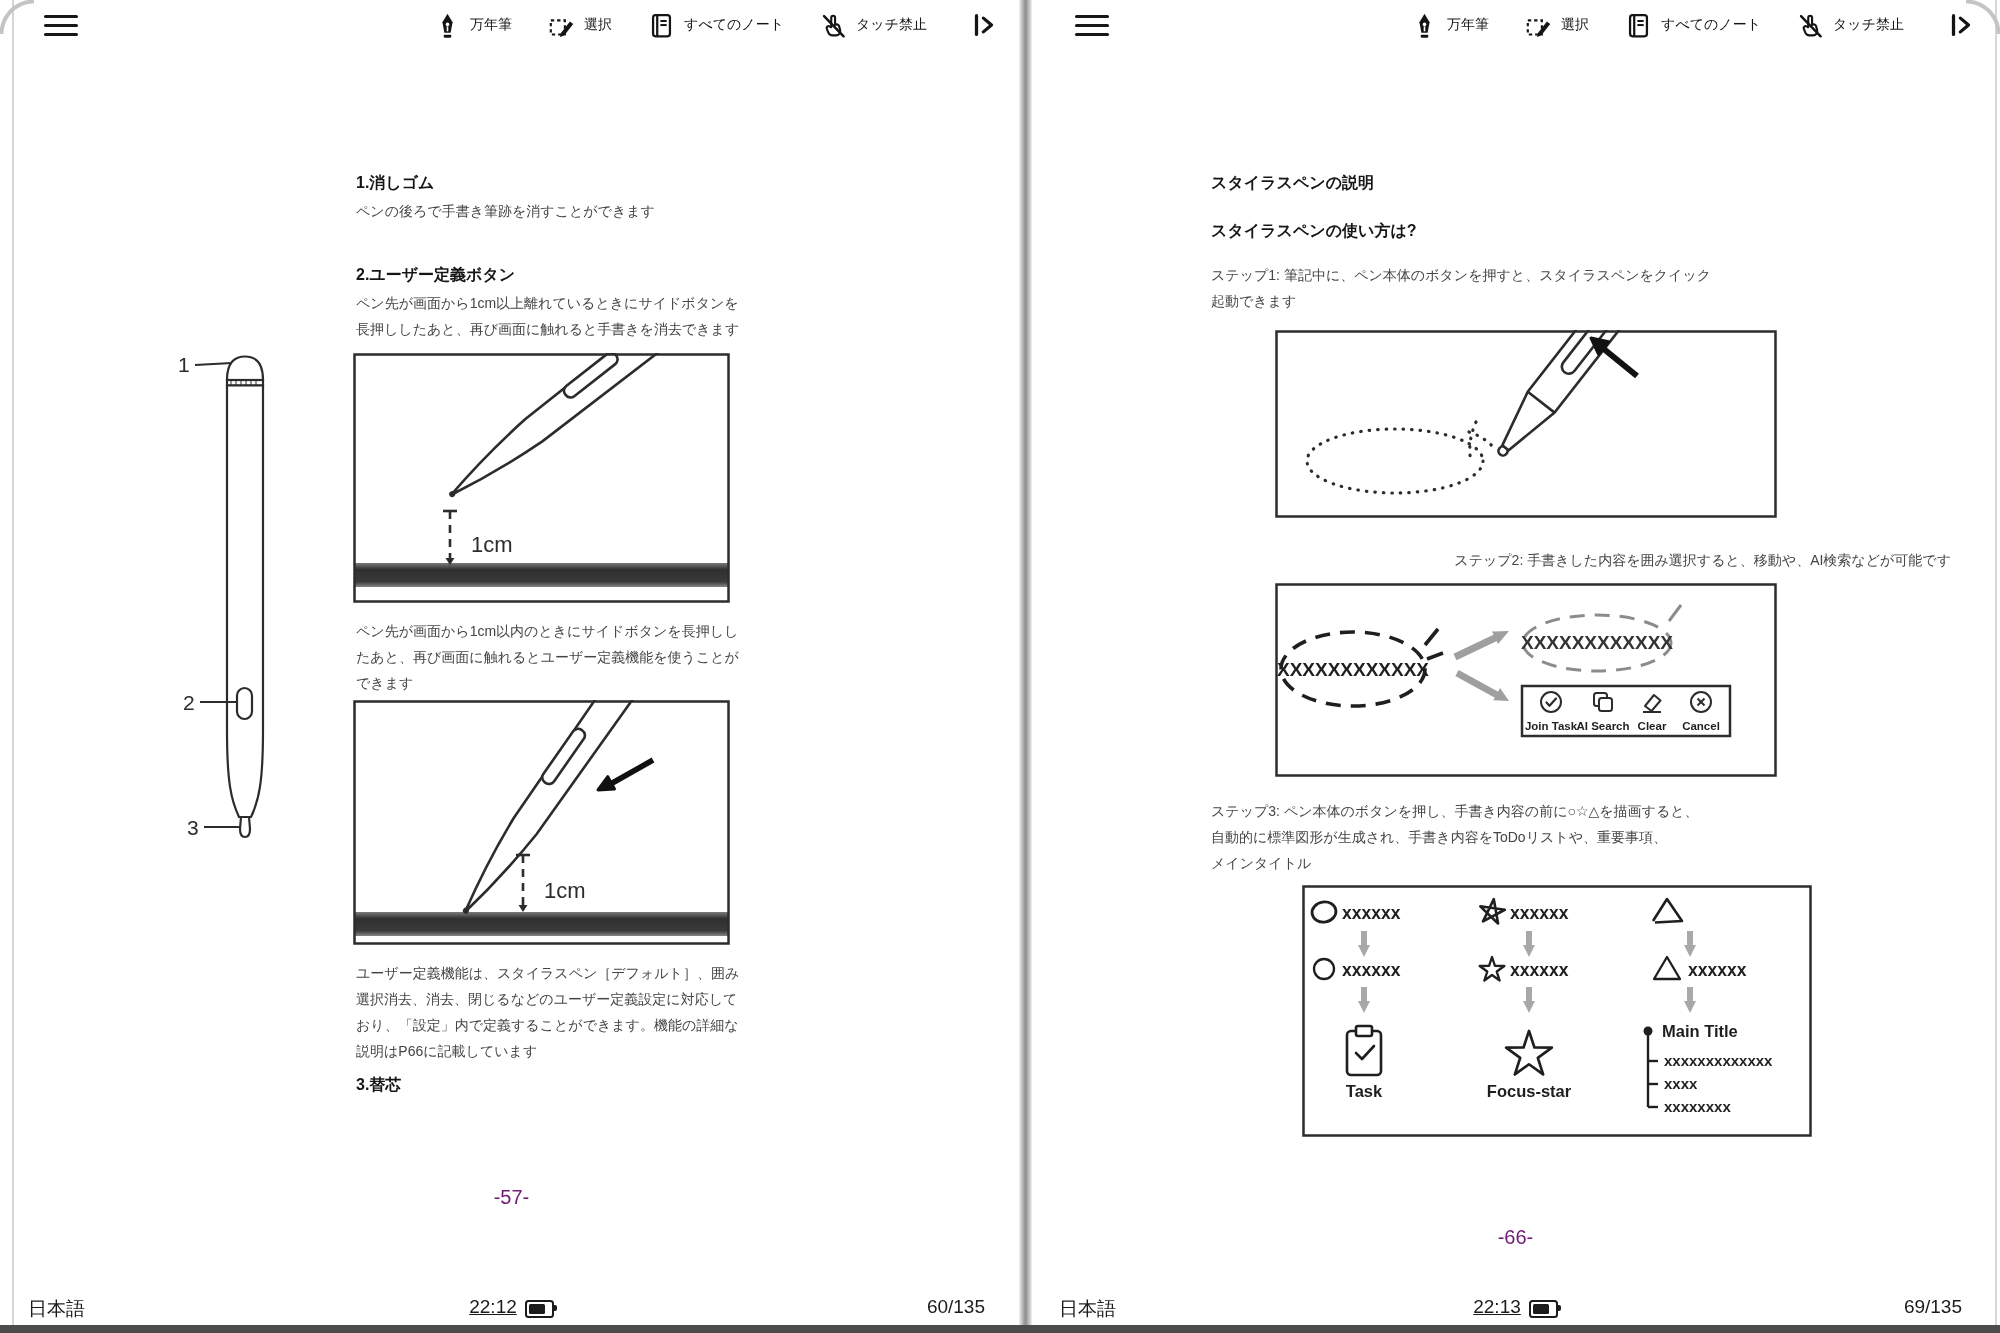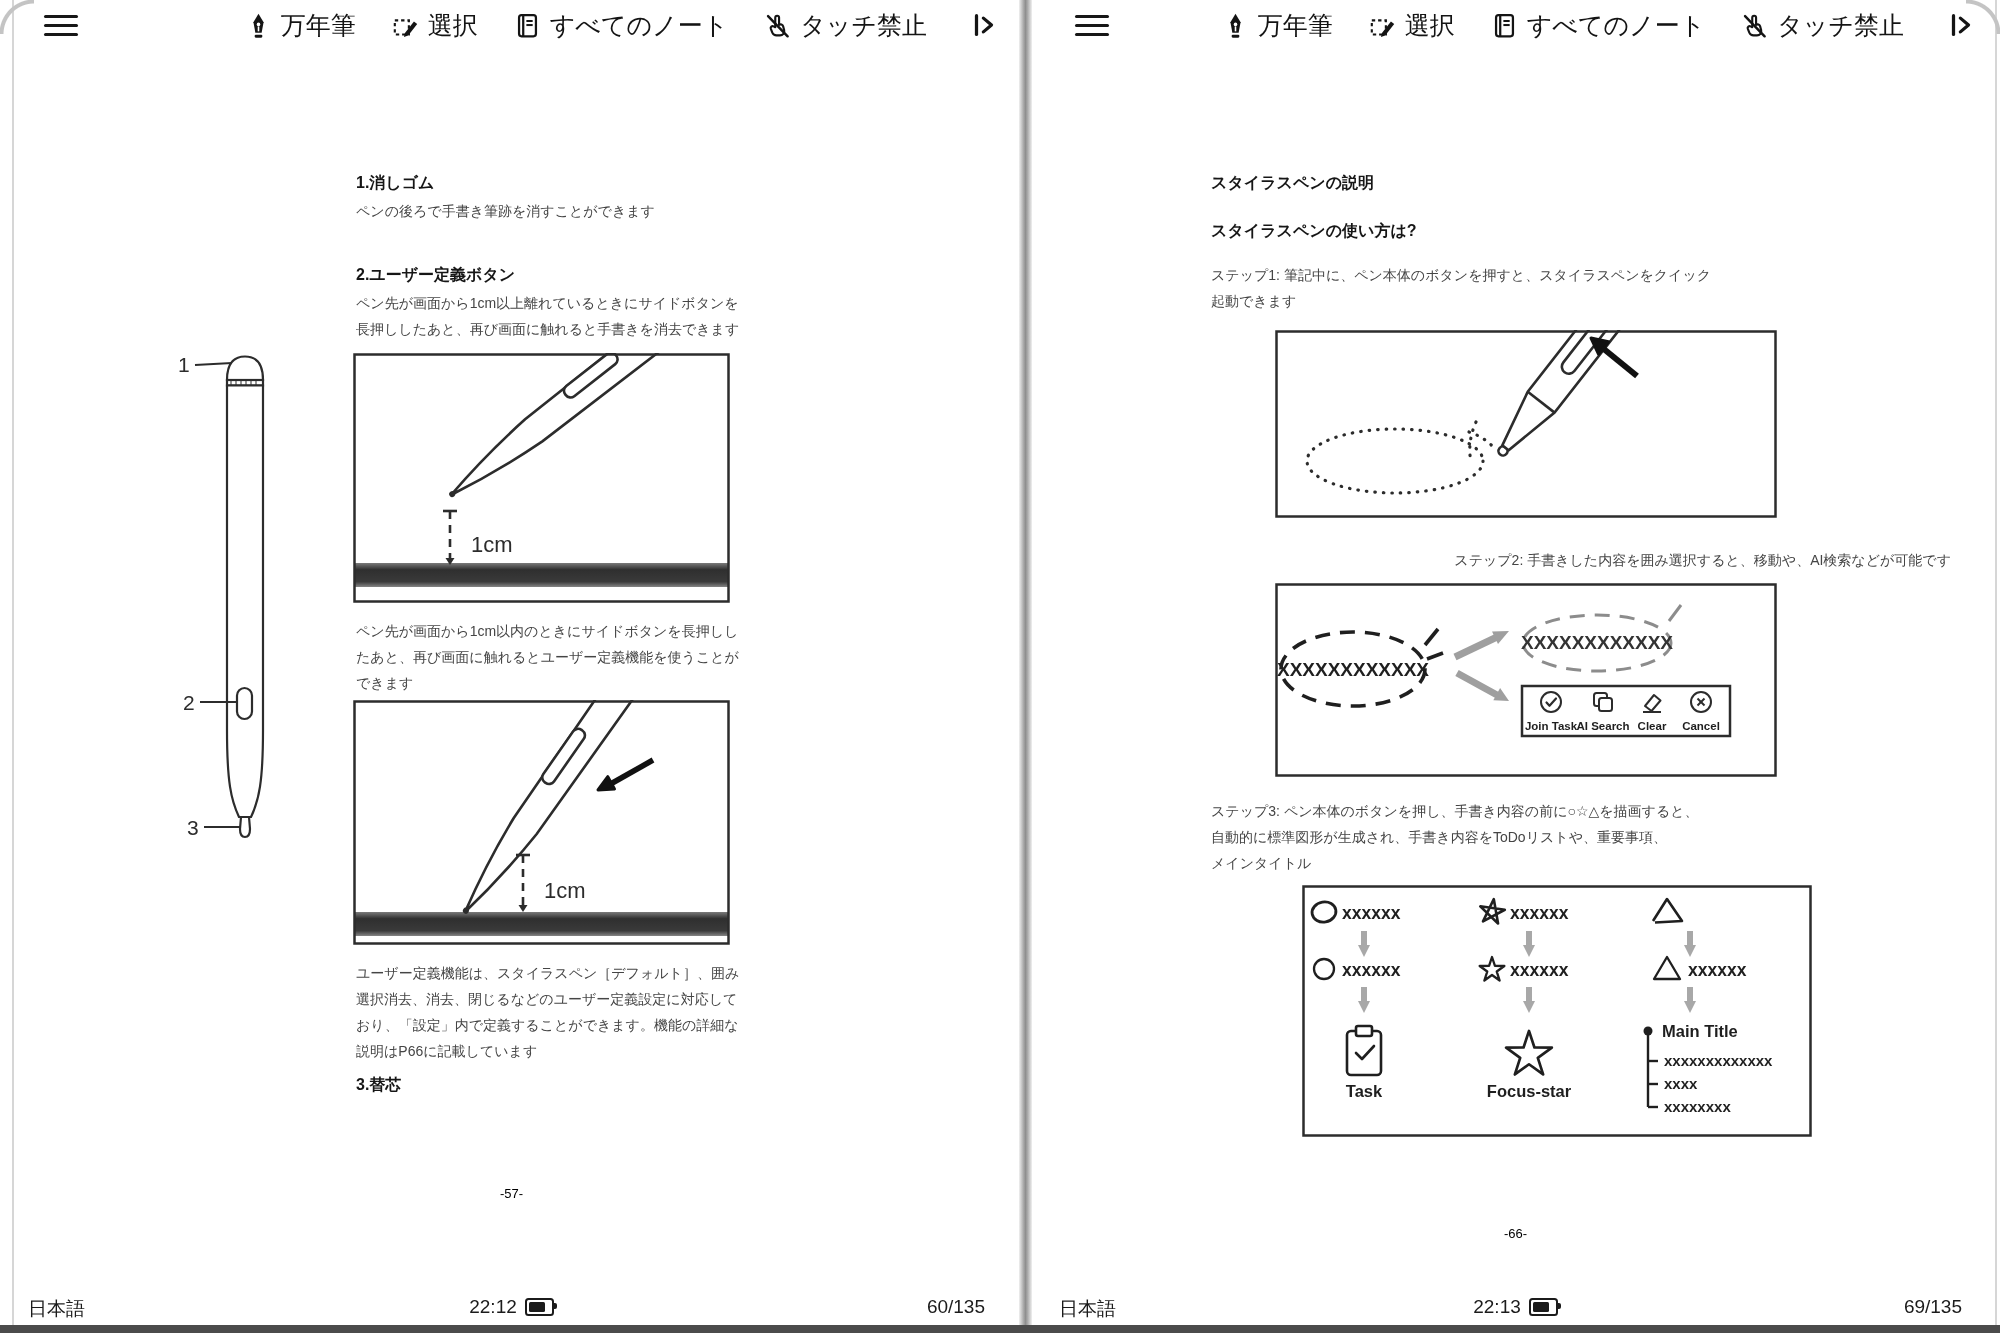--- a/index.html
+++ b/index.html
@@ -14,36 +14,36 @@
   .page-left{left:0;width:1023px;}
   .page-right{left:1031px;width:969px;}
 
   
   .toolbar{position:absolute;top:0;left:0;right:0;height:50px;display:flex;align-items:center;}
   .hamburger{position:absolute;left:44px;top:15px;width:34px;height:21px;display:flex;flex-direction:column;justify-content:space-between;cursor:pointer;}
   .hamburger div{height:3.4px;background:#171717;border-radius:2px;}
   .tb-items{position:absolute;right:24px;top:0;height:50px;display:flex;align-items:center;gap:36px;}
   .tb-item{display:flex;align-items:center;gap:9px;}
   .tb-item svg{width:27px;height:27px;}
-  .tb-label{font-size:25px;font-weight:500;color:#141414;white-space:nowrap;}
+  .tb-label{font-size:14px;font-weight:500;color:#141414;white-space:nowrap;}
   .expand-btn{margin-left:6px;display:flex;align-items:center;}
   .expand-btn svg{width:30px;height:30px;}
 
   
   .h-sec{position:absolute;font-size:16px;font-weight:700;color:#161616;line-height:26px;white-space:pre-line;}
   .p-body{position:absolute;font-size:14px;font-weight:400;color:#454545;line-height:26px;white-space:pre-line;}
-  .pagenum{position:absolute;left:0;right:0;text-align:center;font-size:13px;color:#000000;}
+  .pagenum{position:absolute;left:0;right:0;text-align:center;font-size:20px;color:#701a75;}
 
   .fig{position:absolute;}
   .fig svg{display:block;}
 
   
   .statusbar{position:absolute;left:0;right:0;top:1294px;height:30px;font-size:19px;color:#1b1b1b;}
   .st-lang{position:absolute;left:28px;top:2px;}
-  .st-center{position:absolute;left:0;right:0;top:2px;display:flex;justify-content:center;align-items:center;gap:8px;}
+  .st-center{position:absolute;left:0;right:0;top:2px;display:flex;justify-content:center;align-items:flex-end;gap:8px;text-decoration:underline;}
   .st-pages{position:absolute;right:38px;top:2px;}
   .battery{position:relative;display:inline-block;width:25px;height:14px;border:2px solid #1b1b1b;border-radius:3.5px;}
   .battery::after{content:"";position:absolute;right:-5px;top:3px;width:3px;height:6px;background:#1b1b1b;border-radius:0 2px 2px 0;}
   .battery .lvl{position:absolute;left:2px;top:2px;bottom:2px;width:16px;background:#1b1b1b;border-radius:1.5px;}
 
   
   .divider{position:absolute;left:1019px;top:0;width:13px;height:1326px;
     background:linear-gradient(90deg,#f0f0f0,#a8a8a8 35%,#8f8f8f 50%,#a8a8a8 65%,#f0f0f0);}
   .edge-l{position:absolute;left:12px;top:0;width:2px;height:1326px;background:#d6d6d6;}
   .edge-r{position:absolute;right:3px;top:0;width:2px;height:1326px;background:#d6d6d6;}

